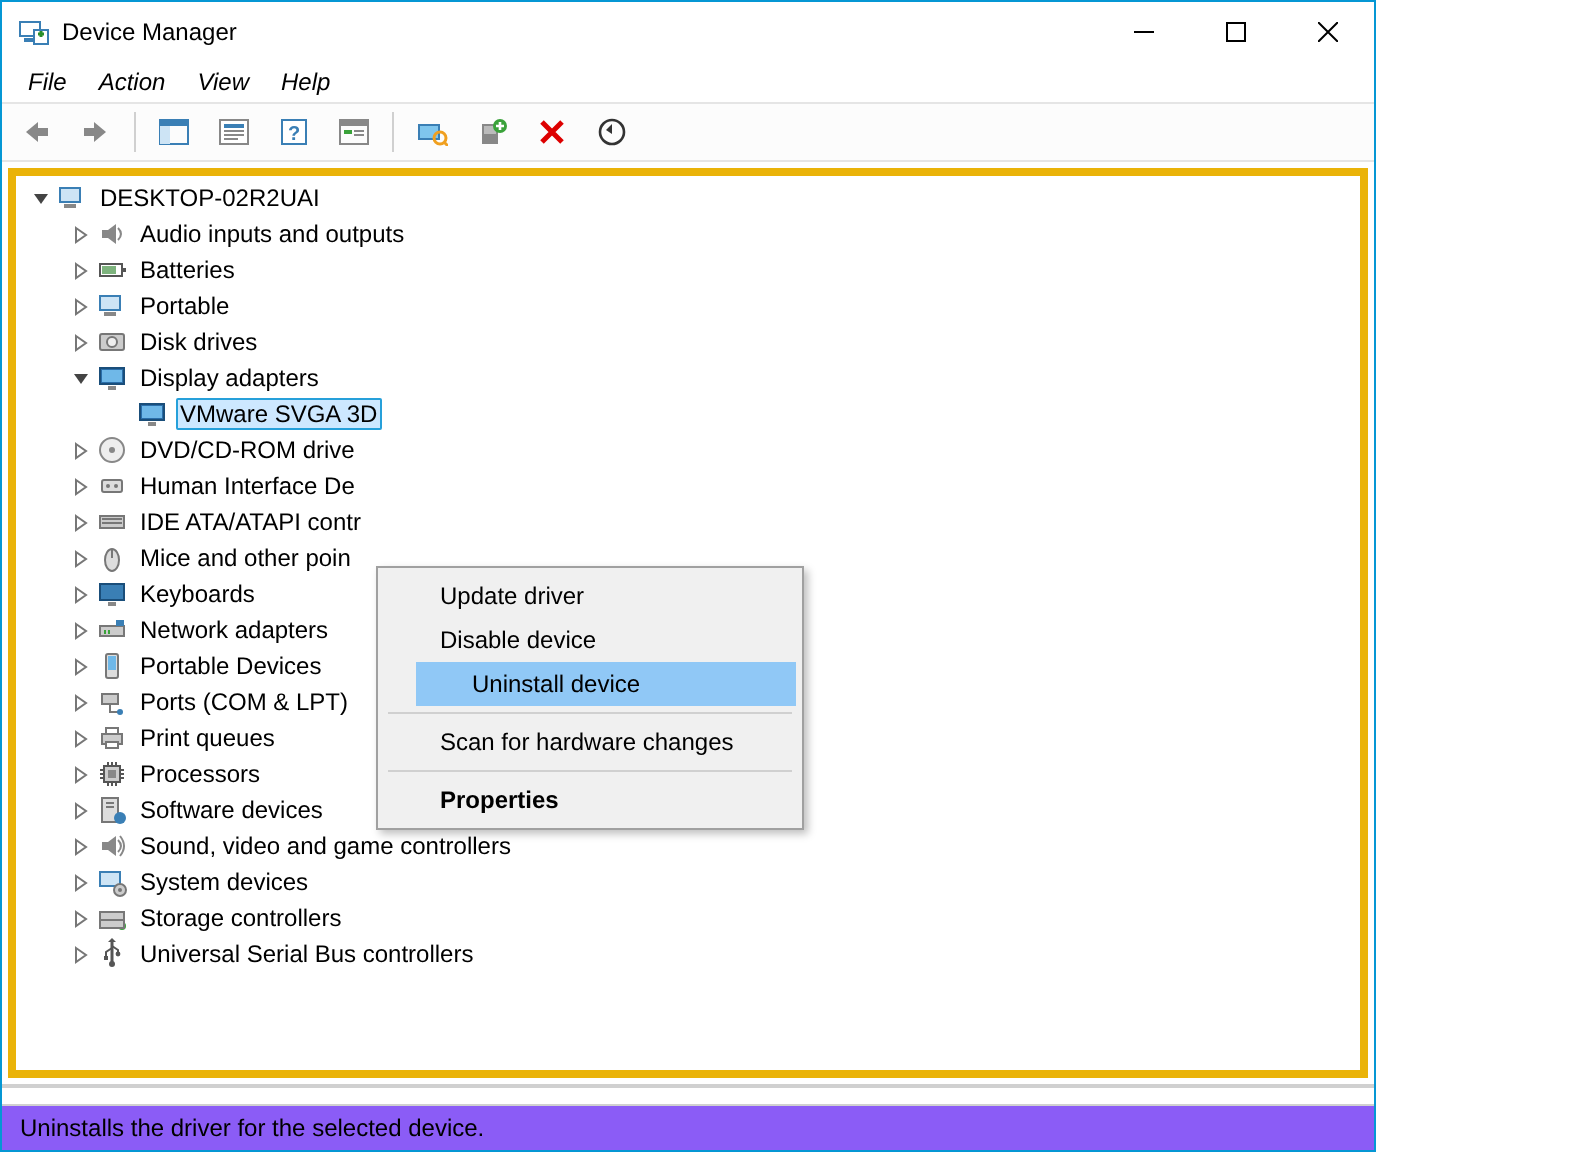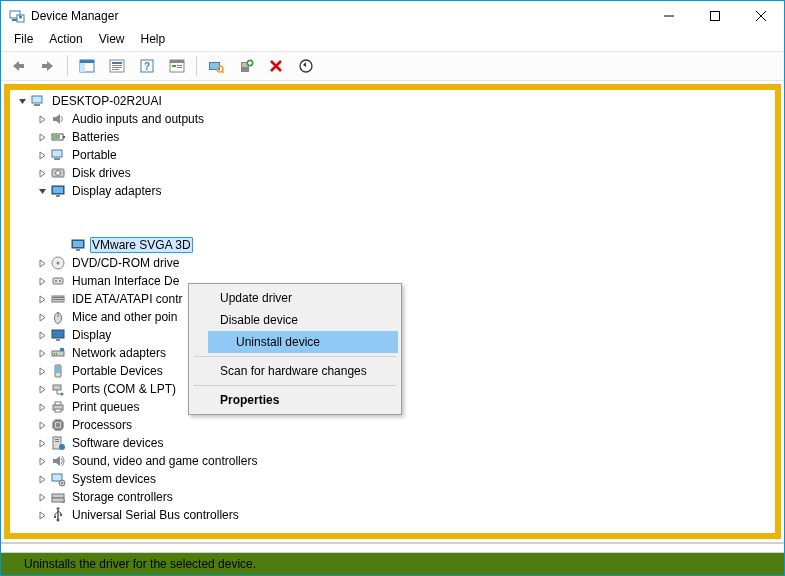--- a/index.html
+++ b/index.html
@@ -1,39 +1,39 @@
 <!DOCTYPE html>
 <html><head>
 <meta charset="utf-8">
 <style>
   html,body{margin:0;padding:0;font-family:"Segoe UI",Tahoma,sans-serif;font-size:12px;color:#000;background:#fff;}
-  .window{width:785px;height:576px;box-sizing:border-box;border:1px solid #0597d4;display:flex;flex-direction:column;position:relative;}
+  .window{width:688px;height:576px;box-sizing:border-box;border:1px solid #0597d4;display:flex;flex-direction:column;position:relative;}
   .titlebar{height:30px;display:flex;align-items:center;padding-left:8px;background:#fff;}
   .titlebar .app-icon{width:16px;height:16px;margin-right:6px;}
   .titlebar .title{font-size:12px;}
   .win-controls{margin-left:auto;display:flex;height:100%;}
   .win-btn{width:46px;display:flex;align-items:center;justify-content:center;}
   .win-btn svg{display:block;}
-  .menubar{height:20px;display:flex;align-items:flex-start;padding:0 6px;gap:2px;}
+  .menubar{height:20px;display:flex;align-items:center;padding:0 6px;gap:2px;font-style:italic;}
   .menu-item{padding:1px 7px;}
   .toolbar{height:28px;border-top:1px solid #e5e5e5;border-bottom:1px solid #e5e5e5;background:#fcfcfc;display:flex;align-items:center;padding:0 4px;gap:4px;}
   .tool-btn{width:24px;height:22px;display:flex;align-items:center;justify-content:center;border:1px solid transparent;border-radius:2px;}
   .tool-sep{width:1px;height:20px;background:#d0d0d0;margin:0 2px;}
   .content{flex:1;overflow:hidden;position:relative;background:#fff;border-bottom:1px solid #d0d0d0;}
-  .tree-scroll{position:absolute;inset:3px;border:6px solid #eab308;overflow:auto;}
+  .tree-scroll{position:absolute;inset:3px;border:4px solid #eab308;overflow:auto;}
   .tree{padding:2px 0;}
   .node{display:flex;align-items:center;height:18px;white-space:nowrap;}
   .node .caret{width:12px;height:12px;margin-right:2px;display:flex;align-items:center;justify-content:center;}
   .node .icon{width:16px;height:16px;margin-right:4px;display:flex;align-items:center;justify-content:center;}
   .node .label{padding:0 2px;}
   .node.selected .label{background:#cde8ff;border:1px solid #26a0da;border-radius:1px;padding:0 1px;}
   .indent-1{padding-left:6px;}
   .indent-2{padding-left:26px;text-align:right;}
-  .indent-3{padding-left:46px;margin-top:36px;}
-  .statusbar{height:22px;display:flex;align-items:center;padding:0 23px;background:#4d7c0f;border-top:1px solid #d0d0d0;font-size:12px;}
+  .indent-3{padding-left:46px;}
+  .statusbar{height:22px;display:flex;align-items:center;padding:0 9px;background:#8b5cf6;border-top:1px solid #d0d0d0;font-size:12px;}
   .context-menu{position:absolute;width:206px;background:#f0f0f0;border:1px solid #a0a0a0;box-shadow:2px 2px 4px rgba(0,0,0,.25);padding:3px 3px;}
   .cm-item{height:22px;display:flex;align-items:center;padding:0 20px 0 28px;}
   .cm-item.highlight{background:#90c8f6;margin-left:16px;}
   .cm-item.bold{font-weight:700;}
   .cm-sep{height:1px;background:#d0d0d0;margin:3px 2px;}
 </style>
 </head>
 <body>
 
 <div class="window">
@@ -312,21 +312,21 @@
               <svg width="9" height="9">
                 <path d="M2 1 L7 4.5 L2 8 Z" fill="none" stroke="#777" stroke-width="1"></path>
               </svg>
             </span>
             <span class="icon">
               <svg width="16" height="16">
                 <rect x="2" y="3" width="12" height="8" fill="#3a7fb5" stroke="#1a4e7a"></rect>
                 <rect x="6" y="12" width="4" height="2" fill="#888"></rect>
               </svg>
             </span>
-            <span class="label">Display</span>
+            <span class="label">Keyboards</span>
           </div>
           <div class="node indent-2">
             <span class="caret">
               <svg width="9" height="9">
                 <path d="M2 1 L7 4.5 L2 8 Z" fill="none" stroke="#777" stroke-width="1"></path>
               </svg>
             </span>
             <span class="icon">
               <svg width="16" height="16">
                 <rect x="2" y="6" width="12" height="5" fill="#ccc" stroke="#777"></rect>

